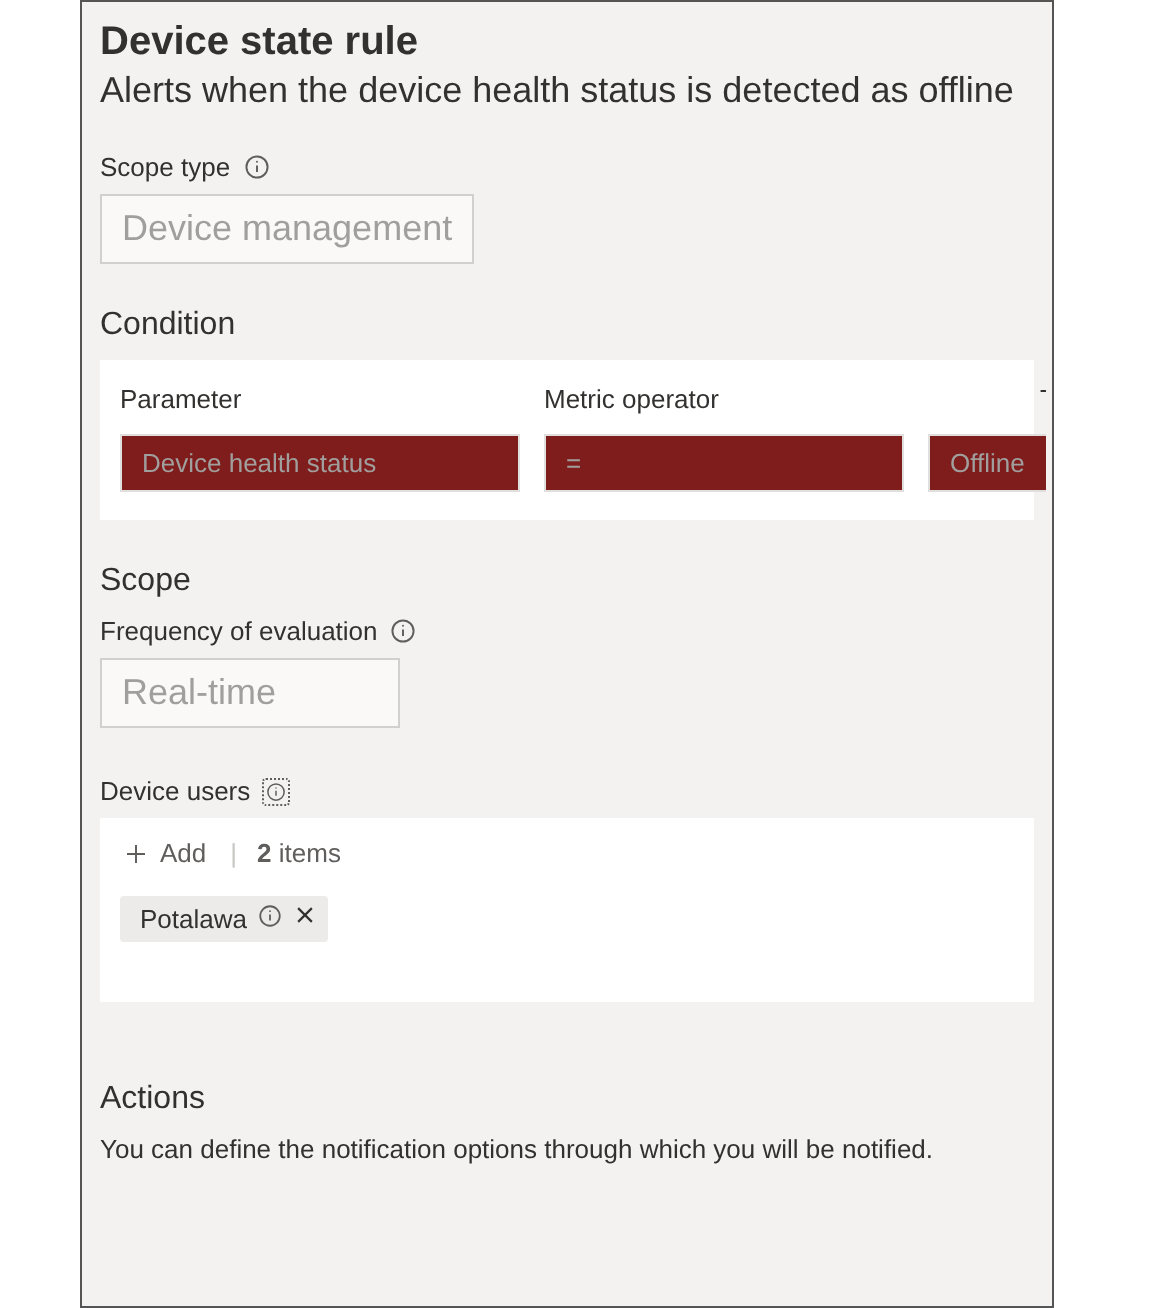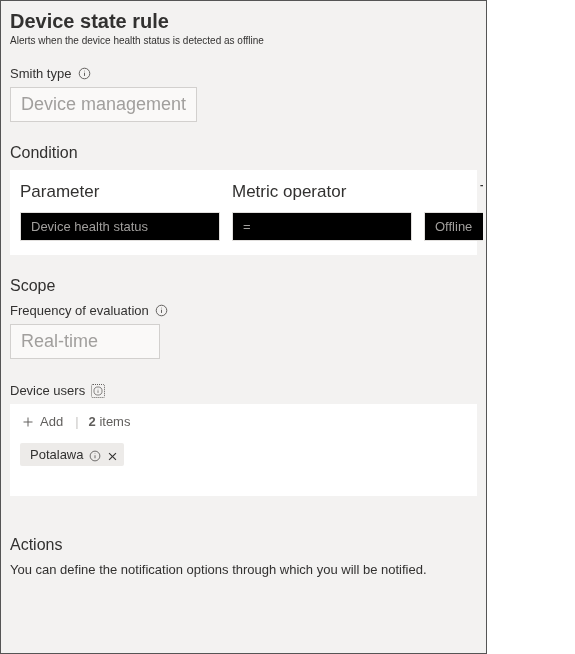--- a/index.html
+++ b/index.html
@@ -10,34 +10,35 @@
       width: 575px;
       height: 654px;
       overflow: hidden;
     }
     .panel {
       border: 1px solid #555;
       background: #f3f2f1;
       width: 487px;
       height: 654px;
       padding: 0;
+      margin-left: 40px;
     }
     .panel-inner {
       margin: 3px;
       height: calc(100% - 6px);
       overflow: hidden;
     }
     h1 {
       font-size: 20px;
       font-weight: 700;
       color: #323130;
       padding: 6px 6px 2px 6px;
     }
     .desc {
-      font-size: 10px;
+      font-size: 18px;
       color: #323130;
       padding: 0 6px 20px 6px;
     }
     .field-label {
       font-size: 13px;
       color: #323130;
       padding: 0 6px 6px 6px;
       display: flex;
       align-items: center;
       gap: 6px;
@@ -76,34 +77,34 @@
       color: #323130;
       padding: 0 6px 14px 6px;
     }
     .condition-row {
       background: #ffffff;
       margin: 0 6px 18px 6px;
       padding: 12px 10px 14px 10px;
     }
     .cond-headers {
       display: flex;
-      font-size: 17px;
+      font-size: 13px;
       color: #323130;
       margin-bottom: 10px;
     }
     .cond-inputs {
       display: flex;
       gap: 12px;
     }
     .cond-col-param { flex: 0 0 200px; }
     .cond-col-op    { flex: 0 0 180px; }
     .cond-col-thr   { flex: 1; }
     .ro-input {
       border: 1px solid #e1dfdd;
-      background: #000000;
+      background: #7f1d1d;
       color: #a19f9d;
       font-size: 13px;
       padding: 6px 10px;
       width: 100%;
     }
     .ro-input.sm { width: 90px; }
     .users-box {
       background: #ffffff;
       margin: 0 6px 0 6px;
       padding: 10px 10px 30px 10px;
@@ -127,21 +128,21 @@
       cursor: pointer;
       padding: 0 2px;
     }
     .divider {
       color: #c8c6c4;
     }
     .count strong { font-weight: 700; }
     .chips { display: flex; gap: 10px; flex-wrap: wrap; }
     .chip {
       display: inline-flex;
-      align-items: flex-end;
+      align-items: flex-start;
       background: #edebe9;
       border-radius: 2px;
       padding: 4px 6px 4px 10px;
       font-size: 13px;
       color: #323130;
       gap: 6px;
     }
     .chip .chip-info {
       color: #605e5c;
       display: inline-flex;
@@ -162,21 +163,21 @@
 </head>
 <body>
 
 <div class="panel">
   <div class="panel-inner">
 
     <h1>Device state rule</h1>
     <div class="desc">Alerts when the device health status is detected as offline</div>
 
     <div class="field-label">
-      <span>Smith type</span>
+      <span>Scope type</span>
       <span class="info-icon">
         <svg width="13" height="13" viewBox="0 0 16 16" fill="none" stroke="currentColor" stroke-width="1.2">
           <circle cx="8" cy="8" r="6.5"></circle>
           <line x1="8" y1="7" x2="8" y2="11"></line>
           <circle cx="8" cy="4.8" r="0.6" fill="currentColor" stroke="none"></circle>
         </svg>
       </span>
     </div>
     <div class="readonly-box">Device management</div>
 

